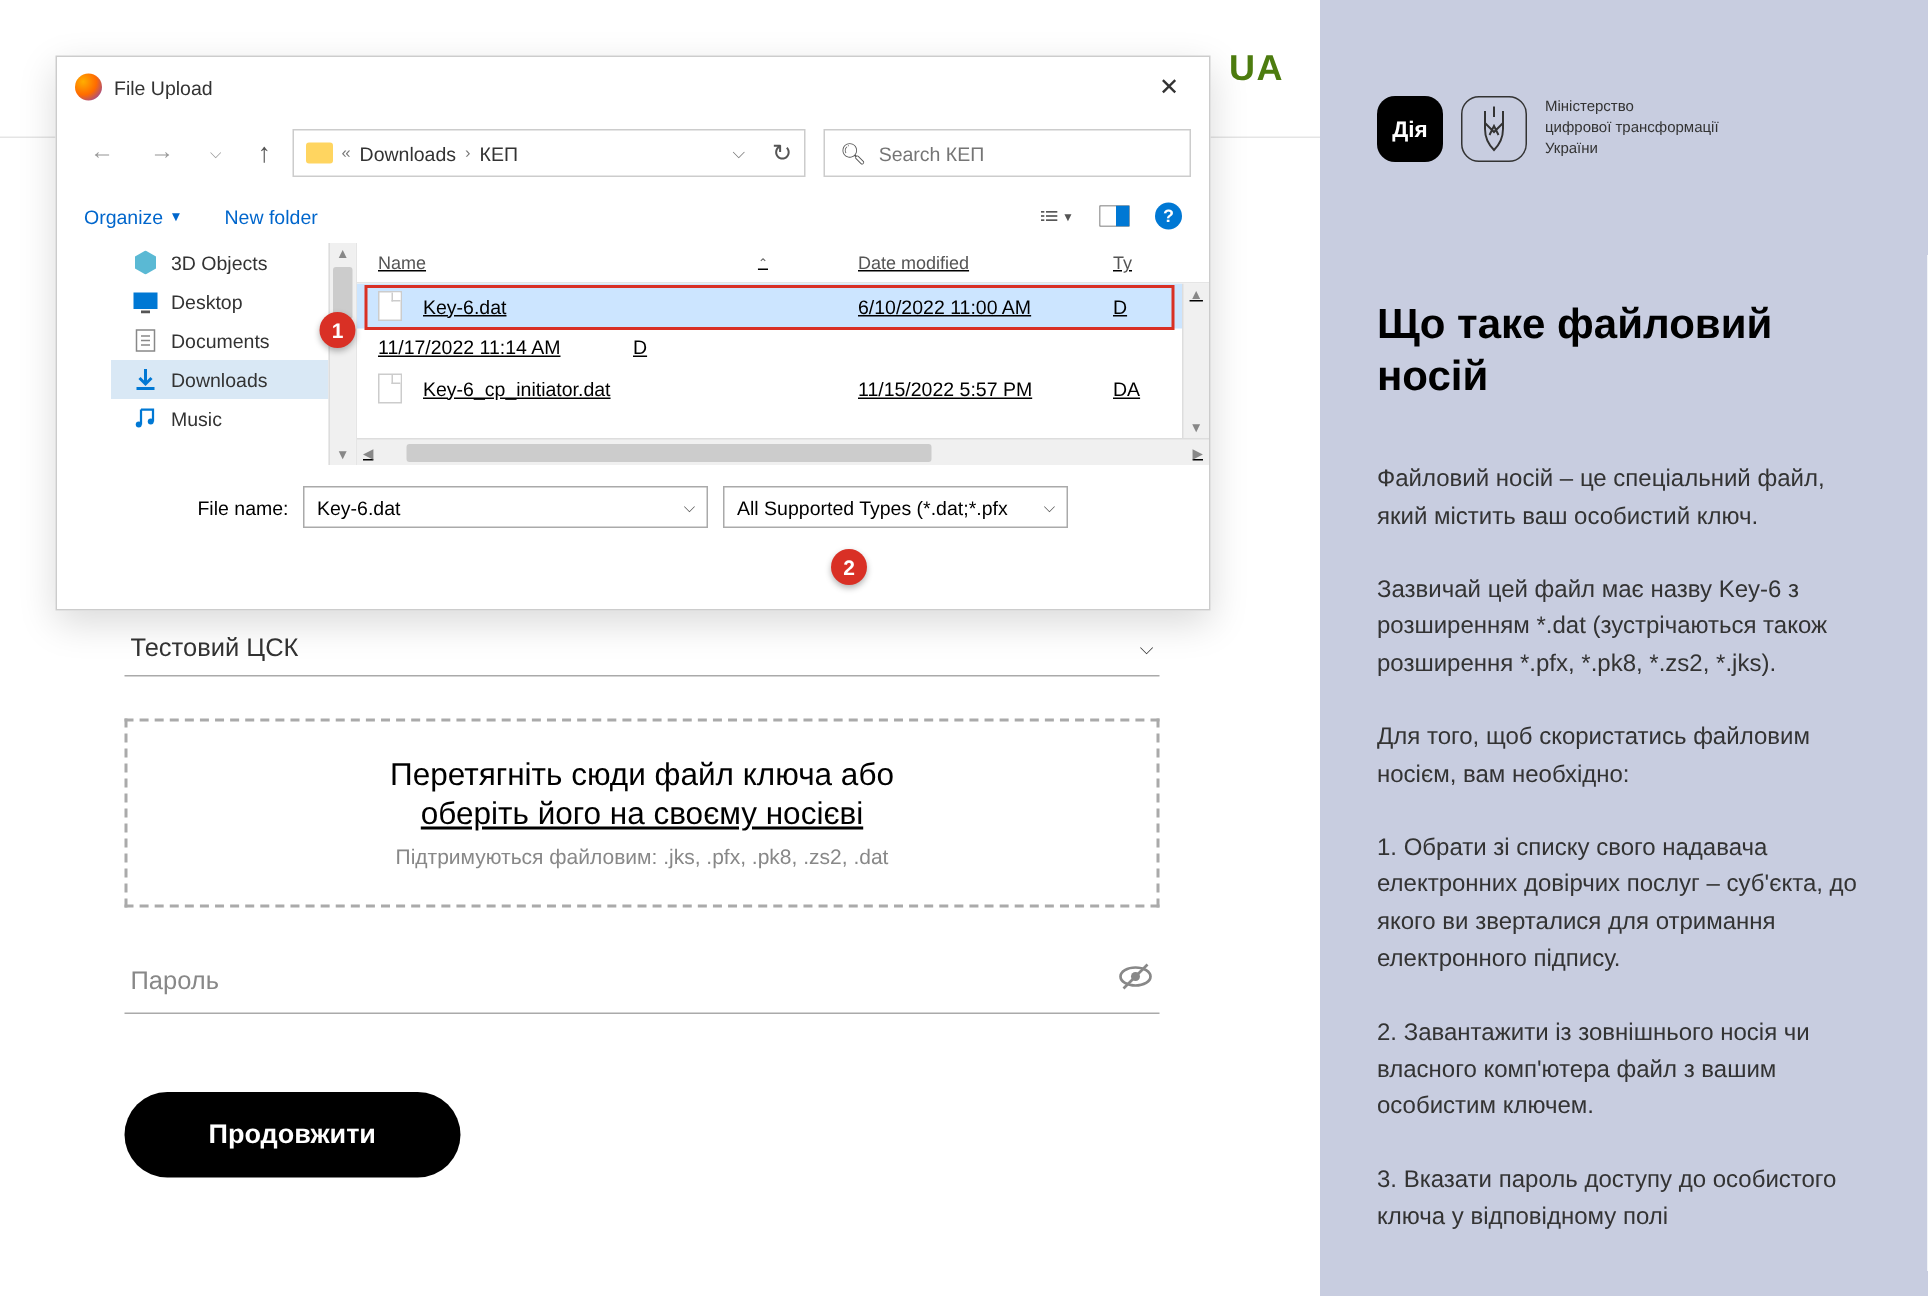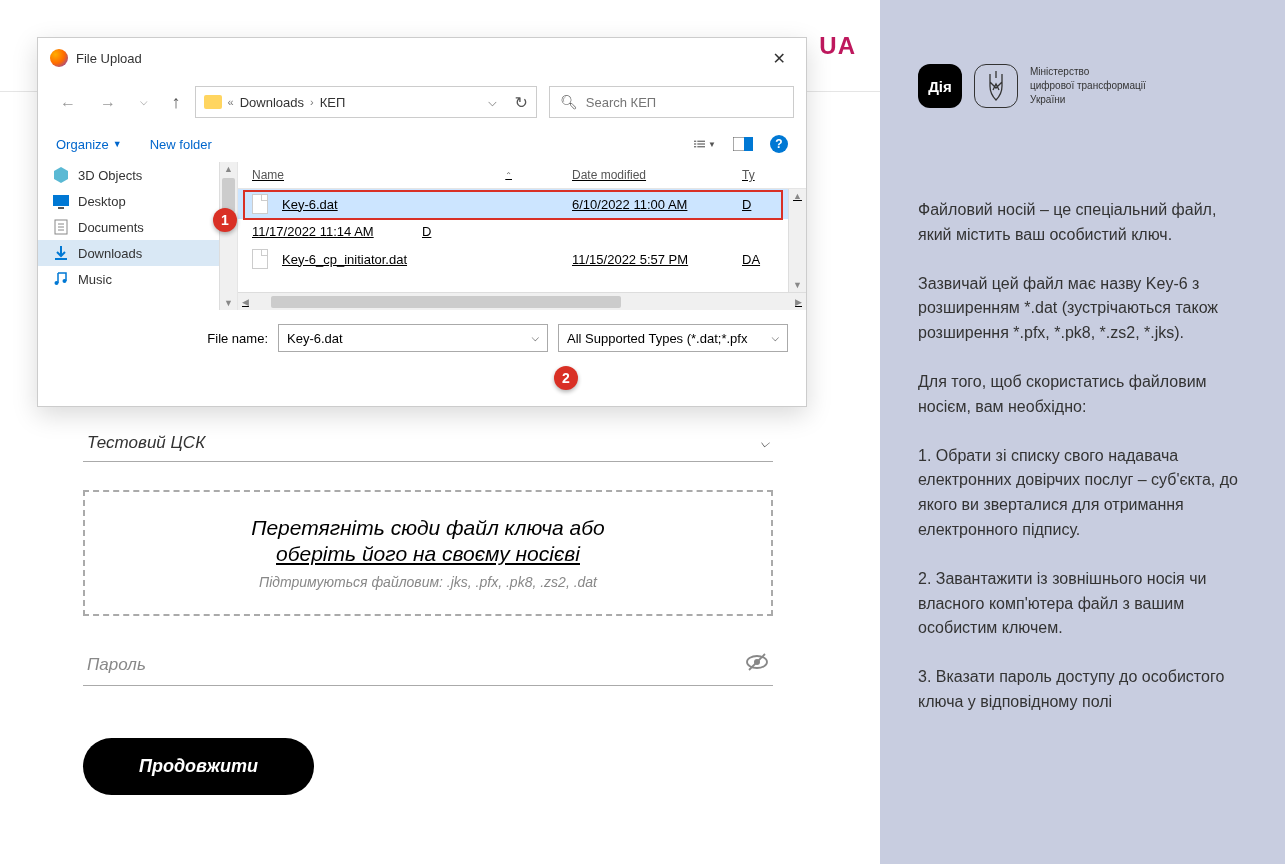--- a/index.html
+++ b/index.html
@@ -1,21 +1,21 @@
 <!DOCTYPE html>
 <html><head>
   <meta charset="utf-8">
   <style>
     * { box-sizing: border-box; margin: 0; padding: 0; }
     body { font-family: -apple-system, BlinkMacSystemFont, 'Segoe UI', Arial, sans-serif; background: #fff; width: 1285px; height: 864px; overflow: hidden; position: relative; }
     
     .main-area { position: absolute; left: 0; top: 0; width: 880px; height: 864px; background: #fff; }
     
     .top-header { height: 92px; border-bottom: 1px solid #e5e5e5; display: flex; align-items: center; justify-content: flex-end; padding-right: 24px; }
-    .ua-label { font-size: 24px; font-weight: 700; letter-spacing: 1px; color: #be185d; }
+    .ua-label { font-size: 24px; font-weight: 700; letter-spacing: 1px; color: #4d7c0f; }
     
     
     .dialog { position: absolute; left: 37px; top: 37px; width: 770px; height: 370px; background: #fff; border: 1px solid #ccc; box-shadow: 0 8px 24px rgba(0,0,0,0.15); z-index: 100; }
     .dialog-titlebar { display: flex; align-items: center; padding: 8px 12px; height: 40px; }
     .dialog-titlebar .ff-icon { width: 18px; height: 18px; margin-right: 8px; background: radial-gradient(circle at 30% 30%, #ffae00, #ff6b00 50%, #8e44ad 90%); border-radius: 50%; }
     .dialog-titlebar .title { font-size: 13px; color: #333; flex: 1; }
     .close-x { font-size: 16px; color: #333; padding: 4px 8px; cursor: pointer; }
     
     .nav-row { display: flex; align-items: center; padding: 6px 12px; gap: 4px; height: 48px; }
     .nav-arrow { color: #999; font-size: 16px; padding: 6px 10px; }
@@ -30,21 +30,21 @@
     
     .toolbar { display: flex; align-items: center; padding: 6px 18px; height: 36px; }
     .organize { color: #0066cc; font-size: 13px; display: flex; align-items: center; gap: 4px; }
     .new-folder { color: #0066cc; font-size: 13px; margin-left: 28px; }
     .toolbar-right { margin-left: auto; display: flex; gap: 16px; align-items: center; }
     .view-ico { width: 22px; height: 18px; display: inline-flex; align-items: center; justify-content: center; }
     .help-ico { width: 18px; height: 18px; background: #0078d4; color: #fff; border-radius: 50%; display: flex; align-items: center; justify-content: center; font-size: 12px; font-weight: bold; }
     
     .body-split { display: flex; height: 148px; }
     .nav-tree { width: 200px; border-right: 1px solid #e5e5e5; display: flex; }
-    .tree-list { flex: 1; }
+    .tree-list { flex: 1; padding-left: 36px; }
     .tree-item { display: flex; align-items: center; gap: 8px; padding: 5px 14px; font-size: 13px; color: #333; }
     .tree-item.active { background: #d9e8f5; }
     .tree-ico { width: 18px; height: 16px; display: inline-block; }
     .scrollbar-v { width: 18px; background: #f0f0f0; position: relative; border-left: 1px solid #ddd; }
     .scroll-arrow { text-align: center; font-size: 9px; color: #888; padding: 2px 0; }
     .scroll-thumb { position: absolute; left: 2px; right: 2px; top: 16px; height: 35px; background: #ccc; border-radius: 2px; }
     
     .file-list { flex: 1; display: flex; flex-direction: column; text-decoration: underline; }
     .columns-hdr { display: flex; padding: 6px 14px; font-size: 12px; color: #555; border-bottom: 1px solid #e5e5e5; }
     .col-name { width: 320px; display: flex; align-items: center; gap: 6px; }
@@ -57,30 +57,30 @@
     .file-ico { width: 16px; height: 20px; background: #fff; border: 1px solid #ccc; margin-right: 8px; position: relative; }
     .file-ico::before { content: ''; position: absolute; top: 0; right: 0; width: 5px; height: 5px; background: #fff; border-left: 1px solid #ccc; border-bottom: 1px solid #ccc; }
     .red-frame { border: 2px solid #d93025; }
     .row-sel-frame { position: absolute; left: 5px; right: 5px; top: 1px; height: 30px; pointer-events: none; }
     .scrollbar-h { height: 18px; background: #f0f0f0; border-top: 1px solid #ddd; display: flex; align-items: center; }
     .scroll-thumb-h { width: 350px; height: 12px; background: #ccc; margin-left: 18px; border-radius: 2px; }
     
     .annotation { position: absolute; width: 24px; height: 24px; background: #d93025; color: #fff; border-radius: 50%; display: flex; align-items: center; justify-content: center; font-size: 14px; font-weight: bold; z-index: 200; box-shadow: 0 2px 4px rgba(0,0,0,0.3); }
     
     .bottom-panel { padding: 14px 18px; }
-    .fn-row { display: flex; align-items: center; gap: 10px; margin-bottom: 10px; justify-content: flex-end; }
+    .fn-row { display: flex; align-items: center; gap: 10px; margin-bottom: 10px; justify-content: center; }
     .fn-label { font-size: 13px; }
     .fn-input { border: 1px solid #aaa; height: 28px; width: 270px; padding: 0 8px; font-size: 13px; display: flex; align-items: center; justify-content: space-between; }
     .filter-sel { border: 1px solid #aaa; height: 28px; width: 230px; padding: 0 8px; font-size: 13px; display: flex; align-items: center; justify-content: space-between; }
     .btn-row { display: flex; justify-content: flex-end; gap: 14px; position: relative; }
     .btn { border: 1px solid #aaa; height: 28px; width: 100px; font-size: 13px; background: #f5f5f5; display: flex; align-items: center; justify-content: center; cursor: pointer; }
     .dropdown-chev { font-size: 10px; color: #555; }
     
     
-    .form-area { position: absolute; left: 83px; top: 425px; width: 690px; font-style: italic; }
+    .form-area { position: absolute; left: 83px; top: 414px; width: 690px; }
     .provider-select { border-bottom: 1px solid #aaa; padding: 8px 4px; display: flex; justify-content: space-between; align-items: center; font-size: 17px; color: #333; margin-bottom: 28px; }
     .dropzone { border: 2px dashed #aaa; padding: 24px; text-align: center; margin-bottom: 28px; }
     .dz-line1 { font-size: 21px; color: #000; margin-bottom: 2px; }
     .dz-line2 { font-size: 21px; color: #000; text-decoration: underline; margin-bottom: 8px; }
     .dz-hint { font-size: 14px; color: #888; }
     .password-field { border-bottom: 1px solid #aaa; padding: 8px 4px; display: flex; justify-content: space-between; align-items: center; font-size: 17px; color: #888; margin-bottom: 52px; }
     .eye-off { color: #888; font-size: 20px; }
     .continue-btn { background: #000; color: #fff; border-radius: 30px; padding: 18px 56px; font-size: 18px; font-weight: bold; cursor: pointer; display: inline-block; }
     
     
@@ -295,19 +295,20 @@
       <svg viewBox="0 0 22 32">
           <path d="M11 1 L11 8 M5 4 L5 16 Q5 24 11 30 Q17 24 17 16 L17 4 M5 12 L11 18 L17 12 M8 20 L11 14 L14 20" stroke="#333" stroke-width="1.3" fill="none"></path>
         </svg>
     </div>
     <div class="min-text">
       <div>Міністерство</div>
       <div>цифрової трансформації</div>
       <div>України</div>
     </div>
   </div>
+  <div class="sidebar-title">Що таке файловий носій</div>
   <div class="sidebar-para">Файловий носій – це спеціальний файл, який містить ваш особистий ключ.</div>
   <div class="sidebar-para">Зазвичай цей файл має назву Key-6 з розширенням *.dat (зустрічаються також розширення *.pfx, *.pk8, *.zs2, *.jks).</div>
   <div class="sidebar-para">Для того, щоб скористатись файловим носієм, вам необхідно:</div>
   <div class="sidebar-para">1. Обрати зі списку свого надавача електронних довірчих послуг – суб'єкта, до якого ви зверталися для отримання електронного підпису.</div>
   <div class="sidebar-para">2. Завантажити із зовнішнього носія чи власного комп'ютера файл з вашим особистим ключем.</div>
   <div class="sidebar-para">3. Вказати пароль доступу до особистого ключа у відповідному полі</div>
 </div>
 
 </body></html>

